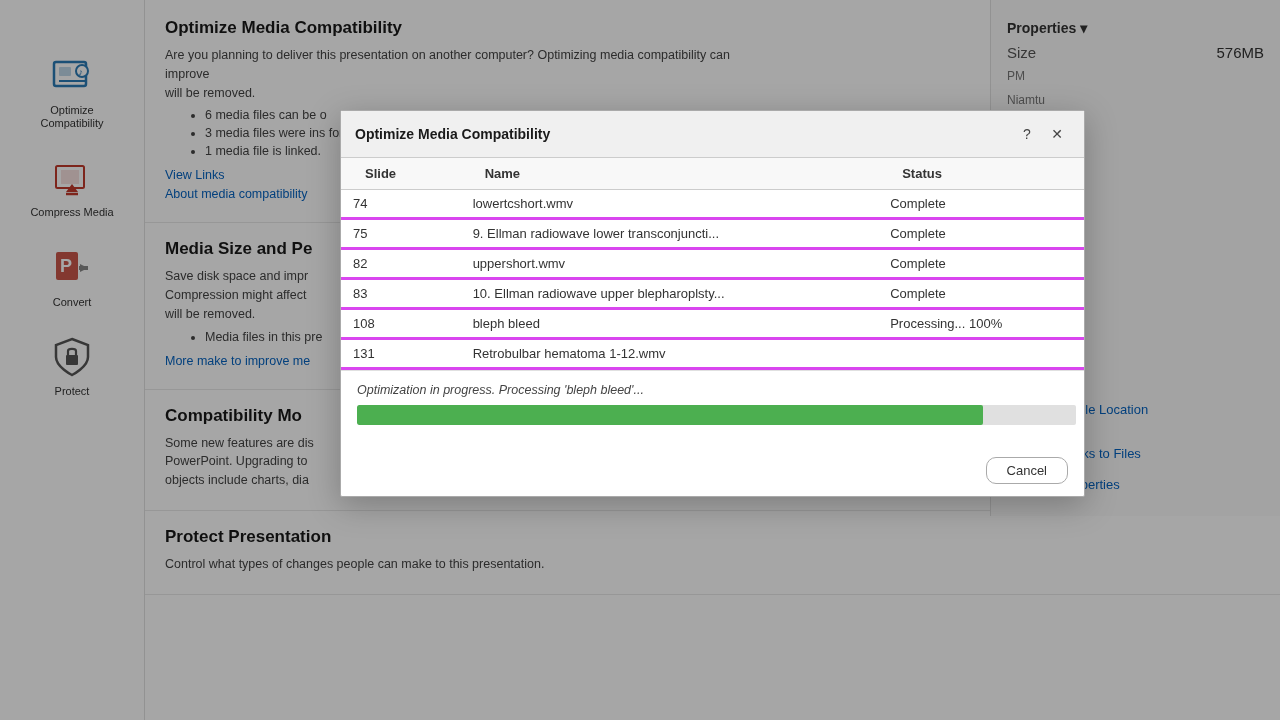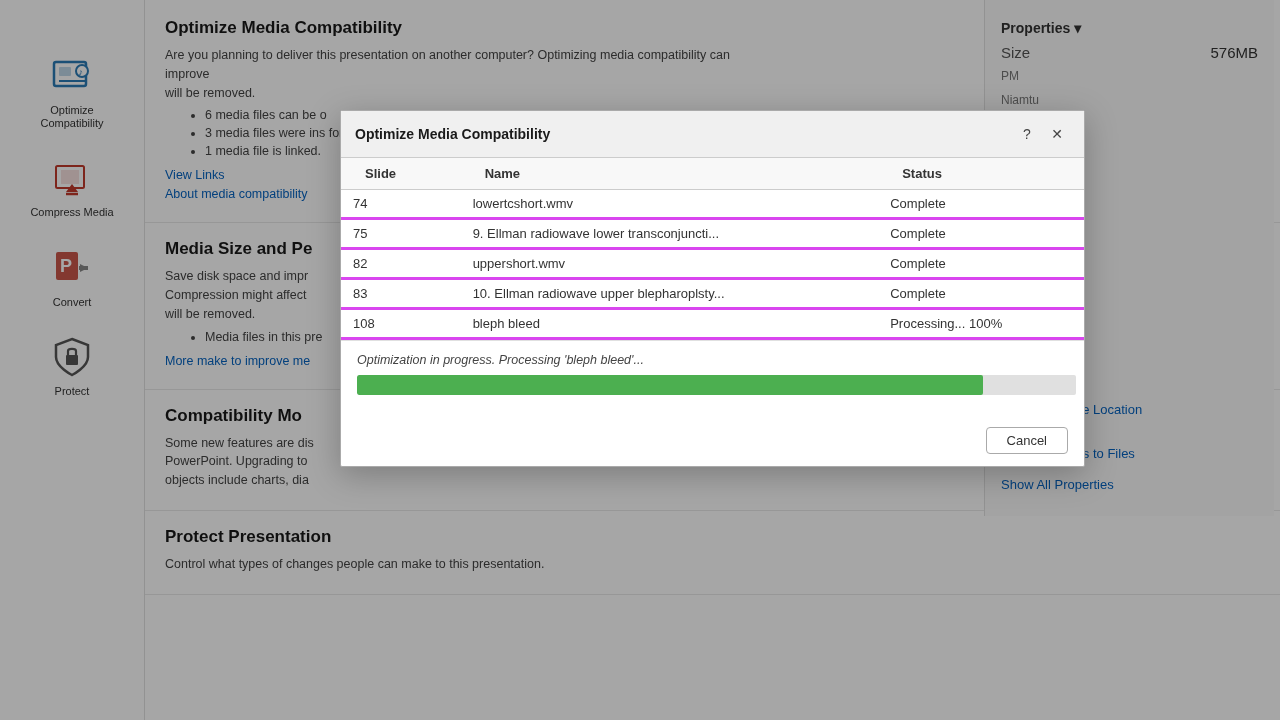--- a/index.html
+++ b/index.html
@@ -107,21 +107,21 @@
       font-size: 12.5px;
       cursor: pointer;
       text-decoration: none;
       display: inline-block;
       margin-top: 4px;
     }
 
     
     .properties-panel {
       position: absolute;
-      right: 6px;
+      right: 0;
       top: 0;
       width: 290px;
       height: 516px;
       background: #fafafa;
       border-left: 1px solid #e0e0e0;
       padding: 20px 16px;
     }
 
     .prop-title {
       font-size: 14px;
@@ -304,21 +304,21 @@
       justify-content: flex-end;
       padding: 4px 16px 12px 16px;
     }
 
     .cancel-btn {
       padding: 5px 20px;
       background: #fff;
       border: 1px solid #aaa;
       font-size: 13px;
       cursor: pointer;
-      border-radius: 4px;
+      border-radius: 10px;
       color: #333;
     }
 
     
     svg { display: block; }
   </style>
 </head>
 <body>
 
 <div class="main-panel">
@@ -492,20 +492,25 @@
             <tr>
               <td>83</td>
               <td>10. Ellman radiowave upper blepharoplsty...</td>
               <td class="status-complete">Complete</td>
             </tr>
             <tr>
               <td>108</td>
               <td>bleph bleed</td>
               <td class="status-processing">Processing... 100%</td>
             </tr>
+            <tr>
+              <td>131</td>
+              <td>Retrobulbar hematoma 1-12.wmv</td>
+              <td></td>
+            </tr>
           </tbody>
       </table>
     </div>
 
     <div class="modal-progress-area">
       <div class="progress-label" id="progress-text">Optimization in progress. Processing 'bleph bleed'...</div>
       <div class="progress-bar-bg">
         <div class="progress-bar-fill" id="progress-fill" style="width: 87%;"></div>
       </div>
     </div>

